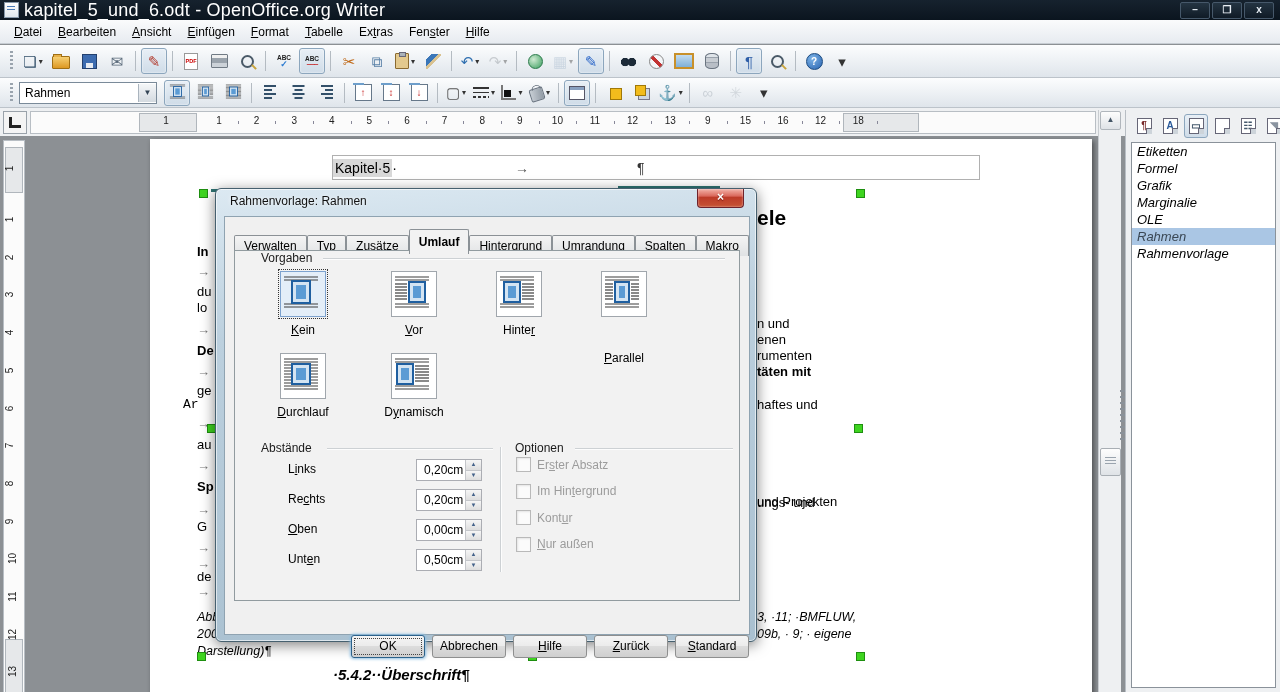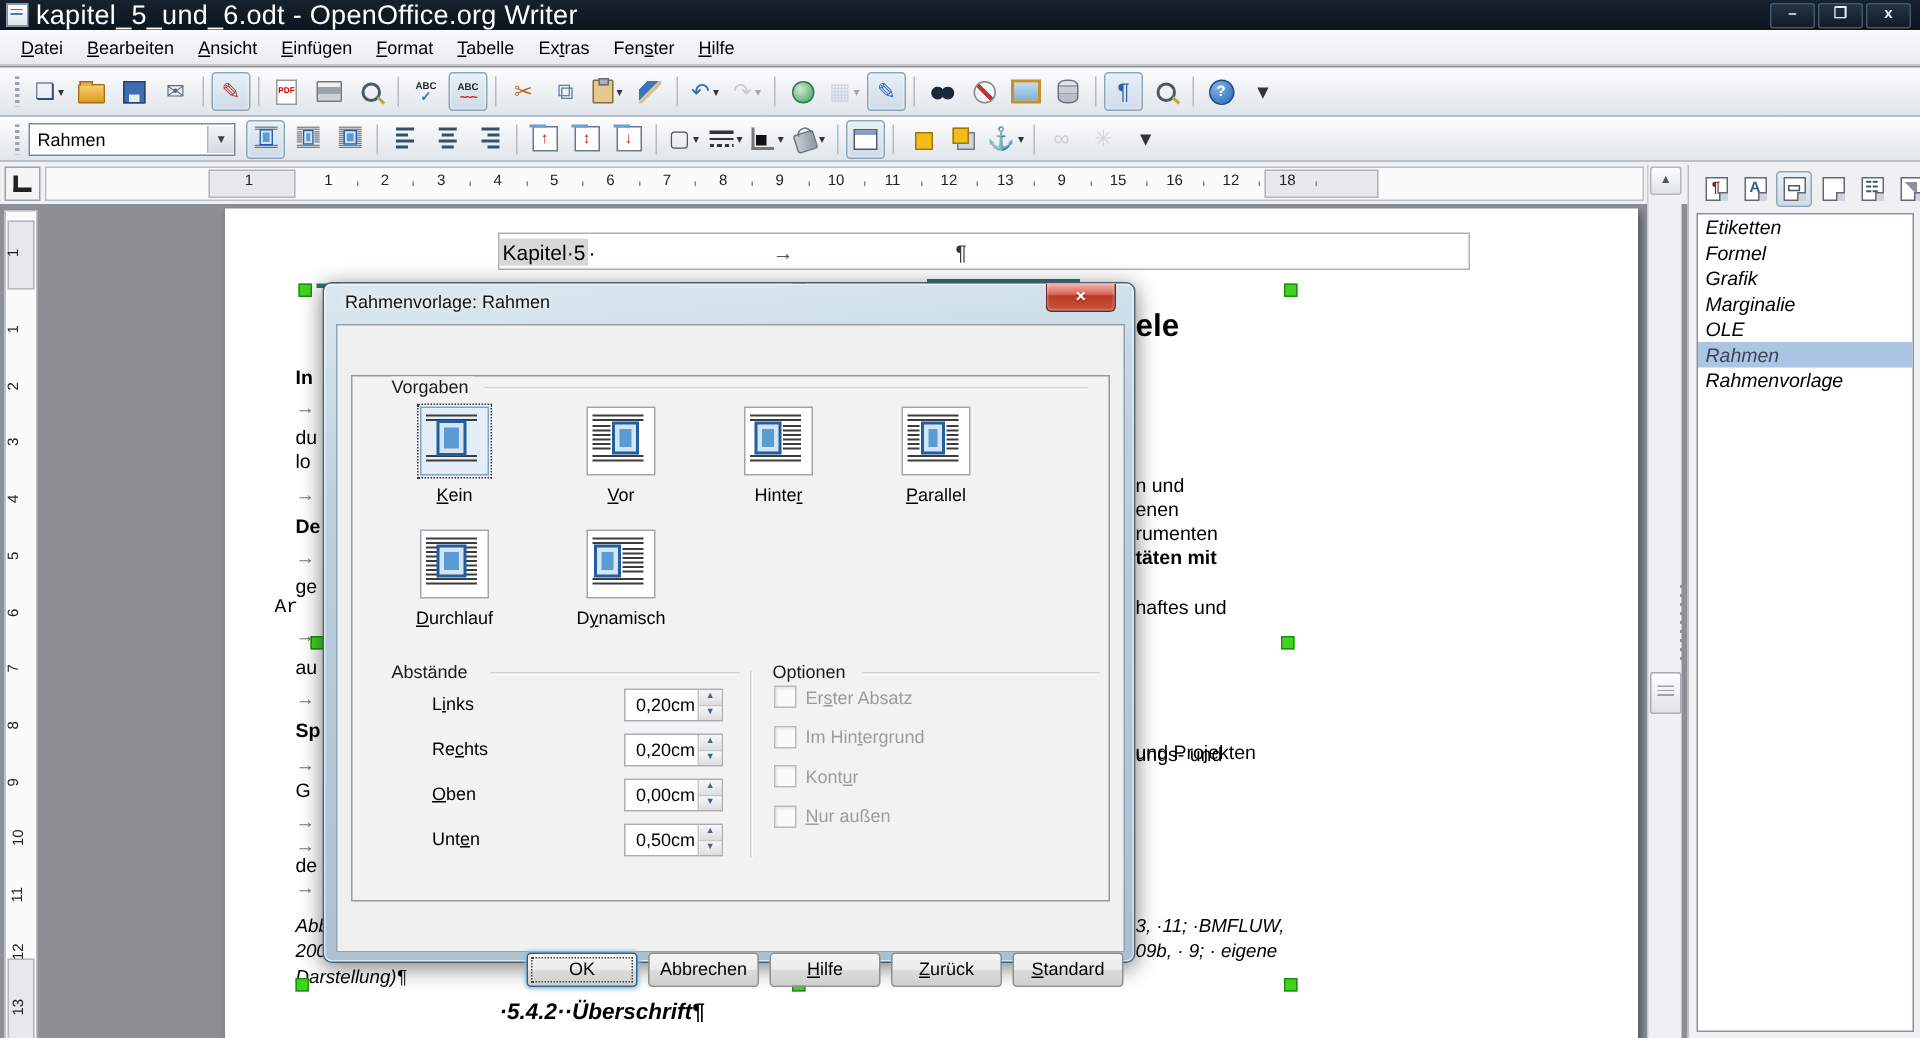--- a/index.html
+++ b/index.html
@@ -630,20 +630,30 @@
         <div class="style-item">OLE</div>
         <div class="style-item sel">Rahmen</div>
         <div class="style-item">Rahmenvorlage</div>
       </div>
   </div>
 
   <div id="dialog">
     <span id="dlgtitle">Rahmenvorlage: Rahmen</span>
     <span id="dlgclose">×</span>
     <div id="dlgclient">
+      <div class="tabstrip">
+          <span class="tab">Verwalten</span>
+          <span class="tab">Typ</span>
+          <span class="tab">Zusätze</span>
+          <span class="tab active">Umlauf</span>
+          <span class="tab">Hintergrund</span>
+          <span class="tab">Umrandung</span>
+          <span class="tab">Spalten</span>
+          <span class="tab">Makro</span>
+        </div>
       <div class="tabpage">
         <span class="grouplabel" style="left:26px;top:0px">Vorgaben</span>
         <span class="groupline" style="left:88px;top:7px;width:402px"></span>
         <div id="wrapopts">
             <div class="wrapopt sel" style="left: 20px; top: 20px;">
               <div class="wrapicon"><svg viewBox="0 0 38 38" width="38" height="38">
                   <line x1="2" y1="4" x2="36" y2="4"></line>
                   <line x1="2" y1="7" x2="36" y2="7"></line>
                   <line x1="2" y1="31" x2="36" y2="31"></line>
                   <line x1="2" y1="34" x2="36" y2="34"></line>
@@ -679,21 +689,21 @@
                   <line x1="24" y1="14" x2="36" y2="14"></line>
                   <line x1="24" y1="17" x2="36" y2="17"></line>
                   <line x1="24" y1="20" x2="36" y2="20"></line>
                   <line x1="24" y1="23" x2="36" y2="23"></line>
                   <line x1="24" y1="26" x2="36" y2="26"></line>
                   <rect x="6" y="9" width="16" height="20" fill="#d4e4f2" stroke="#1f5fa0" stroke-width="2"></rect>
                   <rect x="10" y="13" width="8" height="12" fill="#5b9bd4"></rect>
                 </svg></div>
               <div class="wraplabel">Hinte<u>r</u></div>
             </div>
-            <div class="wrapopt" style="left: 341px; top: 20px;">
+            <div class="wrapopt" style="left: 341px; top: 20px; gap: 28px;">
               <div class="wrapicon"><svg viewBox="0 0 38 38" width="38" height="38">
                   <line x1="2" y1="4" x2="36" y2="4"></line>
                   <line x1="2" y1="7" x2="36" y2="7"></line>
                   <line x1="2" y1="31" x2="36" y2="31"></line>
                   <line x1="2" y1="34" x2="36" y2="34"></line>
                   <line x1="2" y1="11" x2="10" y2="11"></line>
                   <line x1="28" y1="11" x2="36" y2="11"></line>
                   <line x1="2" y1="14" x2="10" y2="14"></line>
                   <line x1="28" y1="14" x2="36" y2="14"></line>
                   <line x1="2" y1="17" x2="10" y2="17"></line>

